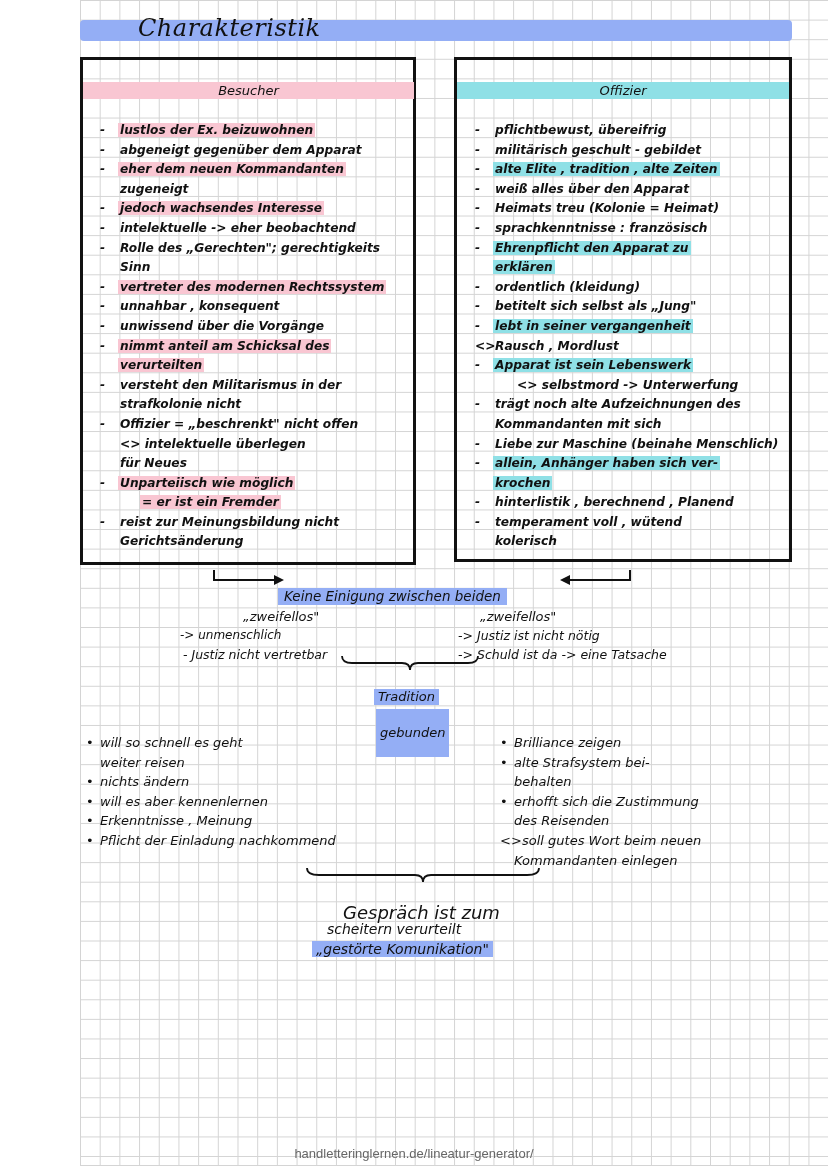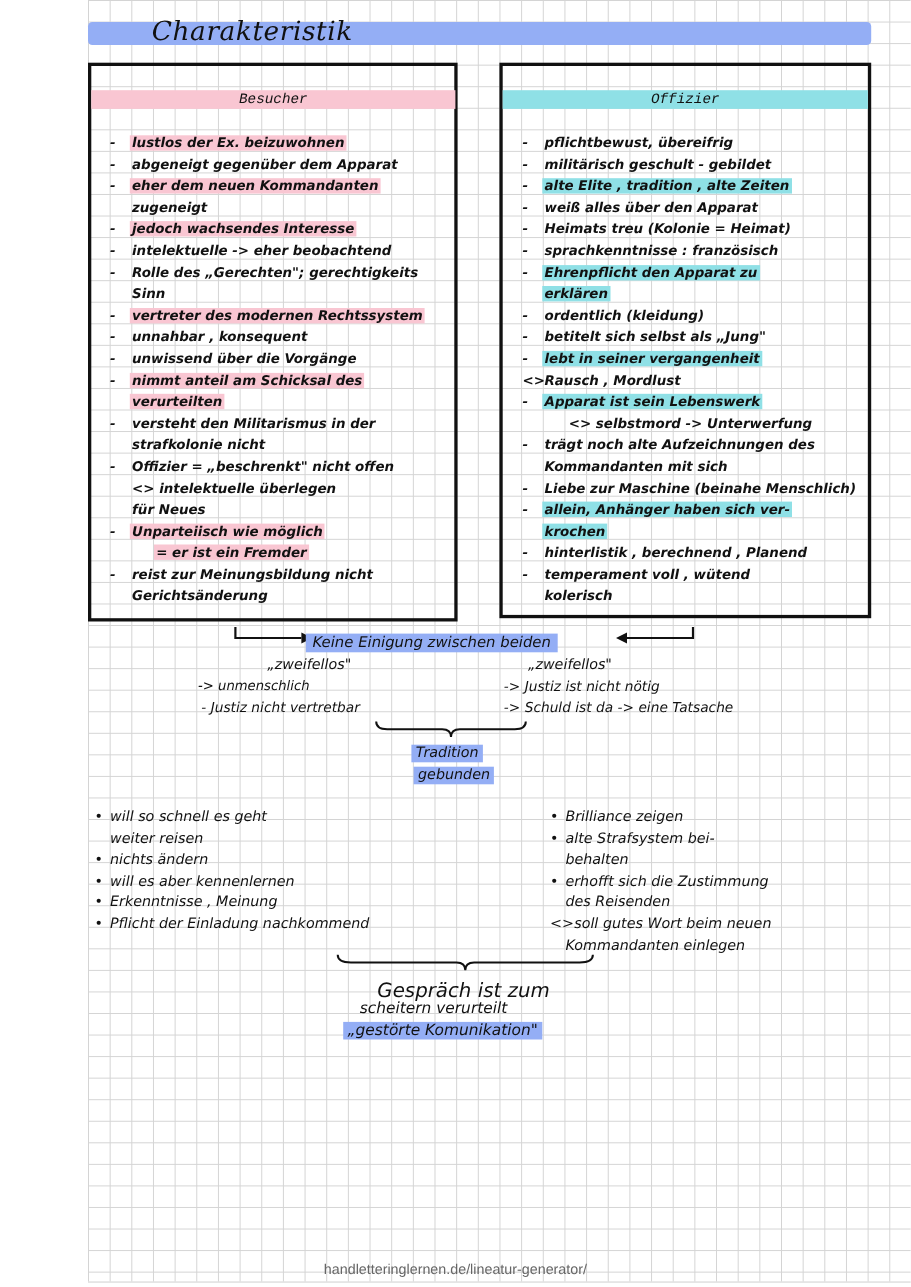--- a/index.html
+++ b/index.html
@@ -31,36 +31,36 @@
     font-family: "DejaVu Serif", serif; font-size: 24px; font-style: italic;
     letter-spacing: 0.5px;
   }
   .box {
     position: absolute; border: 3px solid #111; box-sizing: border-box;
   }
   .box-left { left: 80px; top: 57px; width: 336px; height: 508px; }
   .box-right { left: 454px; top: 57px; width: 338px; height: 505px; }
   .header-bar {
     position: absolute; height: 17px; text-align: center;
-    font-size: 13px; line-height: 17px; font-style: italic; font-family: Liberation Mono, monospace;
+    font-size: 13px; line-height: 17px; font-style: italic;
   }
   .header-left { left: 83px; top: 82px; width: 331px; background: #f9c6d2; }
   .header-right { left: 457px; top: 82px; width: 332px; background: #8fe0e6; }
   .list { position: absolute; margin: 0; padding: 0; list-style: none; font-weight: bold; }
   .list li {
     position: relative; font-size: 12.2px; line-height: 19.6px; height: 19.6px;
     white-space: nowrap; font-style: italic;
   }
   .list li .dash { display: inline-block; width: 18px; }
   .list li .indent { display: inline-block; width: 18px; }
   .list li .indent2 { display: inline-block; width: 40px; }
   .list li span.txt { padding: 0 2px; }
   .list-left { left: 100px; top: 121px; width: 312px; }
   .list-right { left: 475px; top: 121px; width: 312px; }
-  .abs { position: absolute; white-space: nowrap; font-style: italic; font-size: 13px; }
+  .abs { position: absolute; white-space: nowrap; font-style: italic; font-size: 13px; margin-top: 12px; }
   .brace { position: absolute; }
   .bullets { position: absolute; margin: 0; padding: 0; list-style: none; }
   .bullets li { font-size: 13px; line-height: 19.6px; height: 19.6px; white-space: nowrap; font-style: italic; }
   .bullets li .b { display: inline-block; width: 14px; }
   .footer {
     position: absolute; left: 0; width: 828px; top: 1146px; text-align: center;
     font-family: "Liberation Sans", sans-serif; font-size: 13px; color: #666;
   }
 </style>
 </head>
@@ -138,21 +138,21 @@
 <div class="abs" style="left:183px;top:635px;font-size:12.5px;">- Justiz nicht vertretbar</div>
 
 <div class="abs" style="left:480px;top:597px;">„zweifellos"</div>
 <div class="abs" style="left:458px;top:616px;font-size:12.5px;">-&gt; Justiz ist nicht nötig</div>
 <div class="abs" style="left:458px;top:635px;font-size:12.5px;">-&gt; Schuld ist da -&gt; eine Tatsache</div>
 
 <svg class="brace" style="left:340px;top:654px" width="140" height="18">
   <path d="M2 2 Q2 9 12 9 H62 Q70 9 70 16 Q70 9 78 9 H128 Q138 9 138 2" stroke="#111" stroke-width="1.8" fill="none"></path>
 </svg>
 <div class="abs hl-blue" style="left:374px;top:677px;padding:0 4px;line-height:16px;">Tradition</div>
-<div class="abs hl-blue" style="left:376px;top:697px;padding:0 4px;line-height:16px;">gebunden</div>
+<div class="abs hl-blue" style="left:376px;top:697px;padding:16px 4px;line-height:16px;">gebunden</div>
 
 <ul class="bullets" id="bul-left" style="left:86px;top:733px;">
     <li><span class="b">•</span><span>will so schnell es geht</span></li>
     <li><span class="b"></span><span>weiter reisen</span></li>
     <li><span class="b">•</span><span>nichts ändern</span></li>
     <li><span class="b">•</span><span>will es aber kennenlernen</span></li>
     <li><span class="b">•</span><span>Erkenntnisse , Meinung</span></li>
     <li><span class="b">•</span><span>Pflicht der Einladung nachkommend</span></li>
   </ul>
 <ul class="bullets" id="bul-right" style="left:500px;top:733px;">

